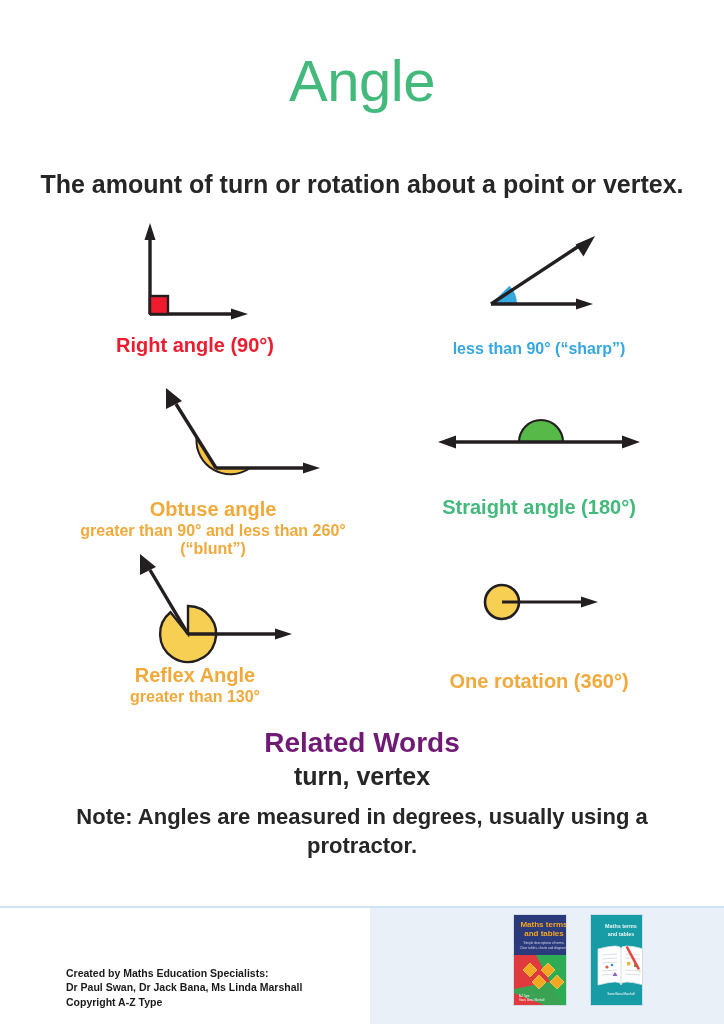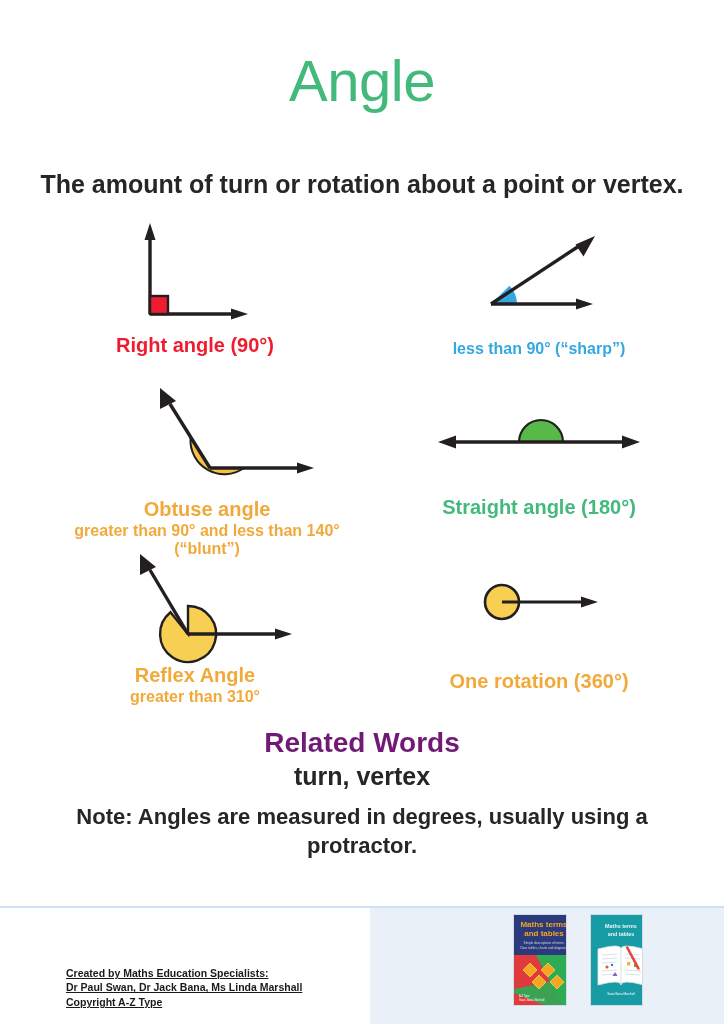--- a/index.html
+++ b/index.html
@@ -72,21 +72,21 @@
   }
   .cap-sub {
     display: block;
     font-size: 16px;
     font-weight: bold;
   }
 
   
   #cell-right    { left: 20px;  top: 218px; width: 350px; }
   #cell-acute    { left: 372px; top: 226px; width: 334px; }
-  #cell-obtuse   { left: 18px;   top: 382px; width: 378px; }
+  #cell-obtuse   { left: 24px;   top: 382px; width: 378px; }
   #cell-straight { left: 372px; top: 404px; width: 334px; }
   #cell-reflex   { left: 20px;  top: 548px; width: 350px; }
   #cell-rotation { left: 372px; top: 572px; width: 334px; }
 
   
   .related-title {
     position: absolute;
     top: 727px;
     left: 0;
     width: 724px;
@@ -145,21 +145,20 @@
     letter-spacing: 0.2px;
   }
   .footer-credits {
     position: absolute;
     left: 66px;
     top: 58px;
     font-size: 10.5px;
     font-weight: bold;
     line-height: 1.38;
     color: #1a1a1a;
-    text-decoration: underline;
   }
   .footer-books {
     position: absolute;
     left: 513px;
     top: 914px;
     width: 130px;
     height: 94px;
     display: flex;
     gap: 23px;
   }
@@ -223,21 +222,21 @@
         <g stroke="#231f20" stroke-width="3.4" fill="none">
           <line x1="118" y1="86" x2="208" y2="86"></line>
           <line x1="118" y1="86" x2="78" y2="22"></line>
         </g>
         <polygon points="222,86 205,80.5 205,91.5" fill="#231f20"></polygon>
         <polygon points="68,6 68,27 84,19" fill="#231f20"></polygon>
       </svg>
     </div>
     <div class="caption" style="margin-top:10px;">
       <span class="cap-main" style="color:#f2a93b;">Obtuse angle</span>
-      <span class="cap-sub" style="color:#f2a93b;">greater than 90° and less than 140°</span>
+      <span class="cap-sub" style="color:#f2a93b;">greater than 90° and less than 260°</span>
       <span class="cap-sub" style="color:#f2a93b;">(“blunt”)</span>
     </div>
   </div>
 
   <div class="cell" id="cell-straight">
     <div class="art">
       <svg width="230" height="60" viewBox="0 0 230 60">
         <path d="M 95 38 A 22 22 0 0 1 139 38 Z" fill="#57b947" stroke="#231f20" stroke-width="2.2"></path>
         <line x1="28" y1="38" x2="202" y2="38" stroke="#231f20" stroke-width="3.4"></line>
         <polygon points="14,38 32,31.5 32,44.5" fill="#231f20"></polygon>
@@ -256,21 +255,21 @@
         <g stroke="#231f20" stroke-width="3.4" fill="none">
           <line x1="108" y1="86" x2="198" y2="86"></line>
           <line x1="108" y1="86" x2="70" y2="22"></line>
         </g>
         <polygon points="212,86 195,80.5 195,91.5" fill="#231f20"></polygon>
         <polygon points="60,6 60,27 76,19" fill="#231f20"></polygon>
       </svg>
     </div>
     <div class="caption" style="margin-top:8px;">
       <span class="cap-main" style="color:#f2a93b;">Reflex Angle</span>
-      <span class="cap-sub" style="color:#f2a93b;">greater than 310°</span>
+      <span class="cap-sub" style="color:#f2a93b;">greater than 130°</span>
     </div>
   </div>
 
   <div class="cell" id="cell-rotation">
     <div class="art">
       <svg width="230" height="60" viewBox="0 0 230 60">
         <circle cx="78" cy="30" r="17" fill="#f7cf52" stroke="#231f20" stroke-width="2.6"></circle>
         <line x1="78" y1="30" x2="160" y2="30" stroke="#231f20" stroke-width="3"></line>
         <polygon points="174,30 157,24.5 157,35.5" fill="#231f20"></polygon>
       </svg>

